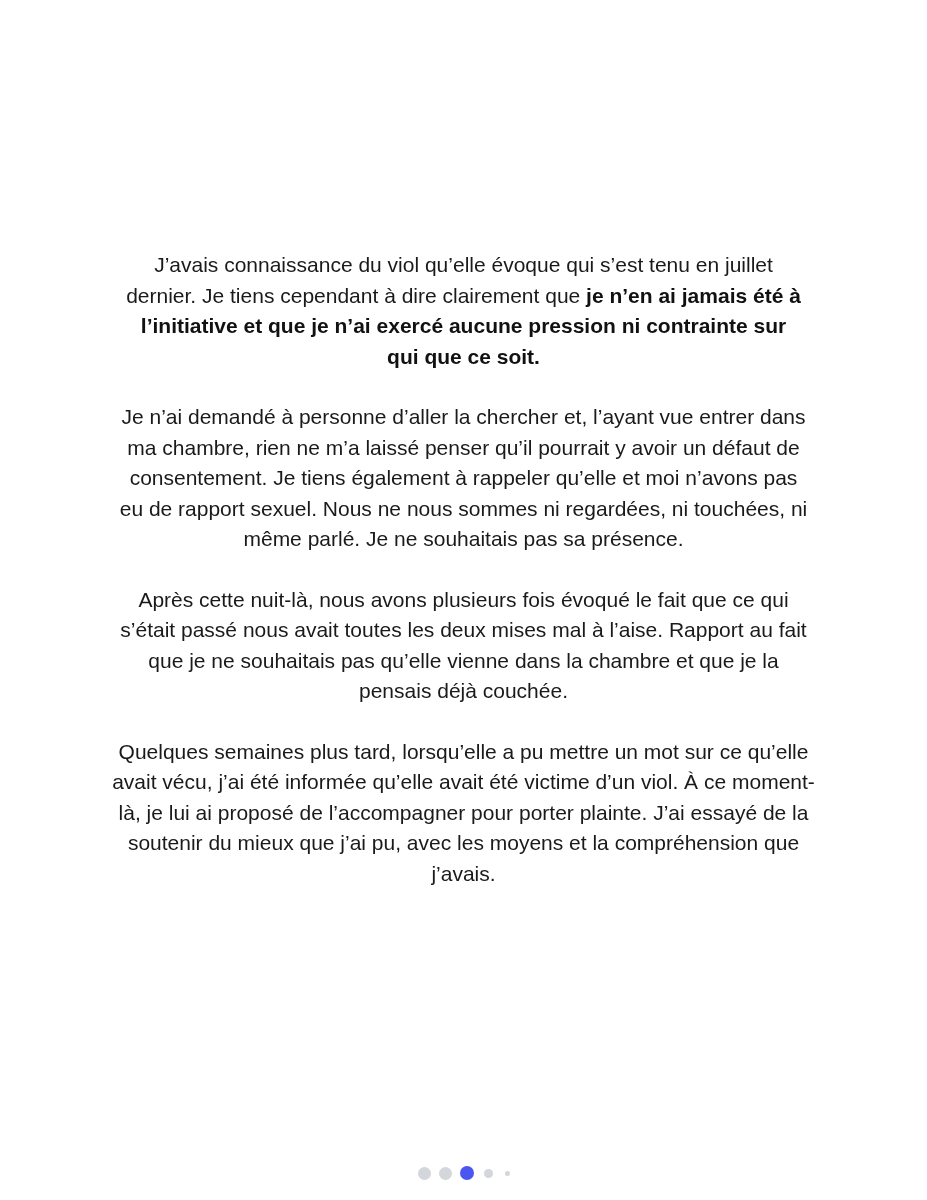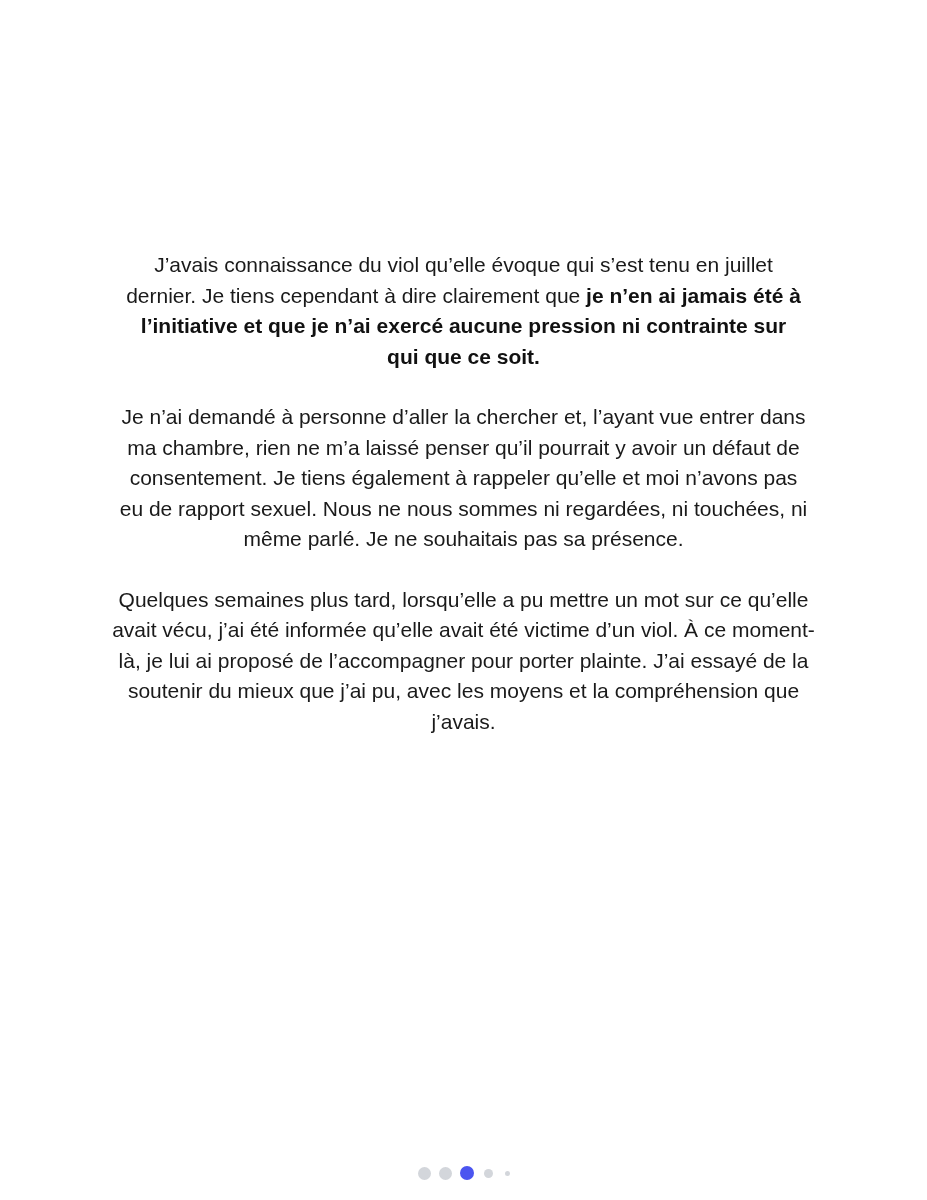--- a/index.html
+++ b/index.html
@@ -58,20 +58,21 @@
   .dot.d5 { width: 5px; height: 5px; margin-left: 4px; }
 </style>
 </head>
 <body>
 
 <main class="statement">
   <p class="para p1"><span>J’avais connaissance du viol qu’elle évoque qui s’est tenu en juillet dernier. Je tiens cependant à dire clairement que </span><strong>je n’en ai jamais été à l’initiative et que je n’ai exercé aucune pression ni contrainte sur qui que ce soit.</strong></p>
 
   <p class="para p2">Je n’ai demandé à personne d’aller la chercher et, l’ayant vue entrer dans ma chambre, rien ne m’a laissé penser qu’il pourrait y avoir un défaut de consentement. Je tiens également à rappeler qu’elle et moi n’avons pas eu de rapport sexuel. Nous ne nous sommes ni regardées, ni touchées, ni même parlé. Je ne souhaitais pas sa présence.</p>
 
+  <p class="para p3">Après cette nuit-là, nous avons plusieurs fois évoqué le fait que ce qui s’était passé nous avait toutes les deux mises mal à l’aise. Rapport au fait que je ne souhaitais pas qu’elle vienne dans la chambre et que je la pensais déjà couchée.</p>
 
   <p class="para p4">Quelques semaines plus tard, lorsqu’elle a pu mettre un mot sur ce qu’elle avait vécu, j’ai été informée qu’elle avait été victime d’un viol. À ce moment-là, je lui ai proposé de l’accompagner pour porter plainte. J’ai essayé de la soutenir du mieux que j’ai pu, avec les moyens et la compréhension que j’avais.</p>
 </main>
 
 <nav class="pager">
   <span class="dot d1"></span>
   <span class="dot d2"></span>
   <span class="dot active"></span>
   <span class="dot d4"></span>
   <span class="dot d5"></span>

